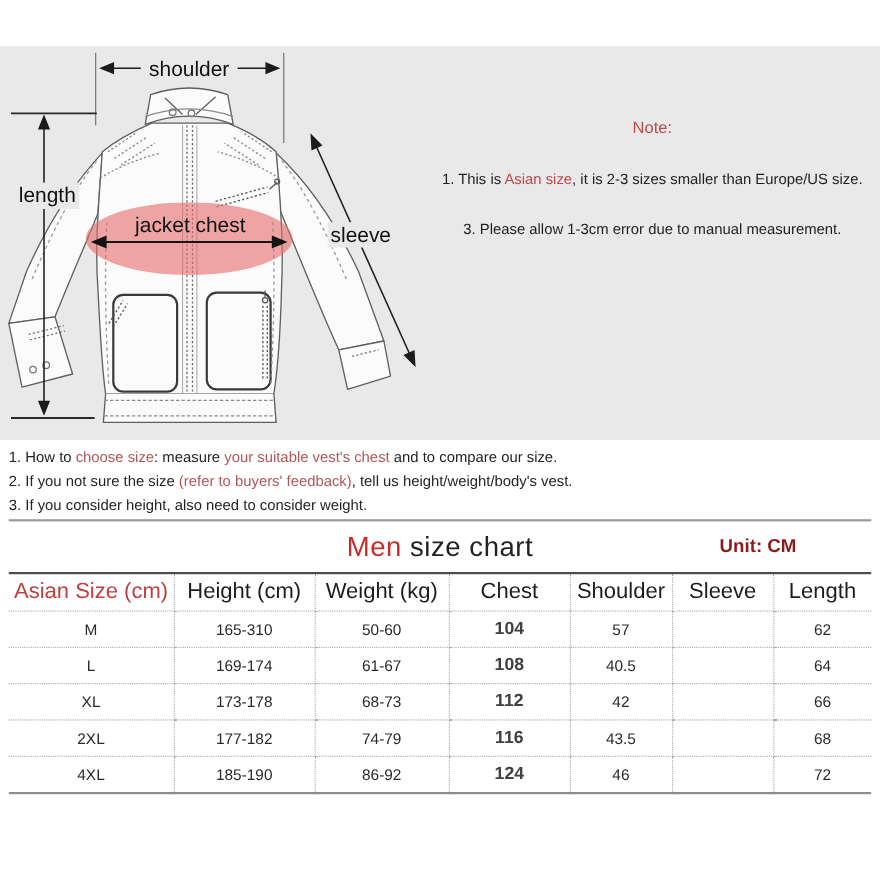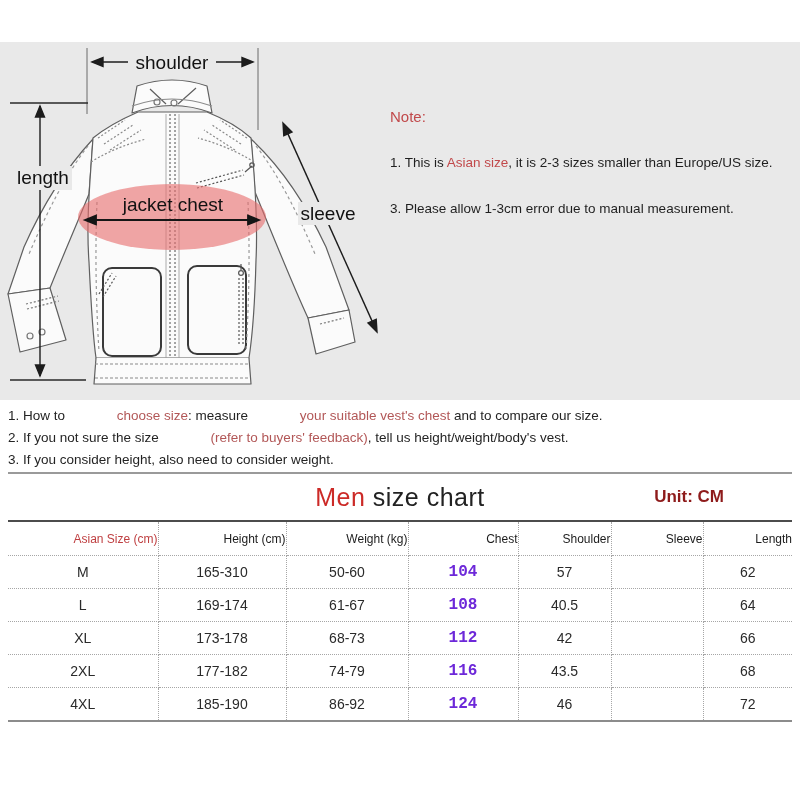--- a/index.html
+++ b/index.html
@@ -10,48 +10,48 @@
   }
   .abs{position:absolute;}
 
   
   #top-panel{left:0;top:42px;width:800px;height:358px;background:#e9e9e9;}
 
   
   #jacket-svg{left:0;top:42px;}
 
   
-  #note-block{left:390px;top:108px;width:406px;}
+  #note-block{left:390px;top:108px;width:406px;text-align:center;}
   #note-heading{color:#c1494b;font-size:15px;margin:0 0 26px 0;}
   .note-item{font-size:13.5px;line-height:24px;margin:0 0 22px 0;color:#1f1f1f;}
   .note-item .red{color:#c1494b;}
 
   
   #tips{left:8px;top:405px;width:784px;}
   .tip{font-size:13.5px;line-height:22px;margin:0;color:#242424;}
-  .tip .red{color:#b25757;margin-left:48px;}
+  .tip .red{color:#b25757;}
 
   
   #table-wrap{left:8px;top:472px;width:784px;}
   #title-row{position:relative;height:46px;border-top:2px solid #9a9a9a;
              border-bottom:2px solid #4c4c4c;text-align:center;}
   #table-title{font-size:25px;line-height:46px;letter-spacing:.5px;}
   #title-red{color:#cc2a27;}
   #unit-label{position:absolute;right:68px;top:0;line-height:46px;
               font-size:17px;font-weight:bold;color:#8e1b1b;}
   table{border-collapse:collapse;table-layout:fixed;width:784px;
         border-bottom:2px solid #8c8c8c;}
   th,td{text-align:center;padding:0;font-weight:normal;
         border-right:1px dotted #a6a6a6;border-bottom:1px dotted #a6a6a6;}
   th:last-child,td:last-child{border-right:none;}
   tbody tr:last-child td{border-bottom:none;}
-  th{height:33px;font-size:12px;color:#1c1c1c;text-align:right;}
+  th{height:33px;font-size:20px;color:#1c1c1c;}
   td{height:32px;font-size:14px;color:#2a2a2a;}
   th.red-header{color:#bf3f41;}
-  td.chest-col{font-weight:bold;font-size:16px;color:#6d28d9;font-family:Liberation Mono, monospace;}
+  td.chest-col{font-weight:bold;font-size:16px;color:#404040;}
 </style>
 </head>
 <body>
 
 <div id="top-panel" class="abs"></div>
 
 <svg id="jacket-svg" class="abs" width="390" height="358" viewBox="0 0 390 358">
 
   <g stroke="#5f5f5f" stroke-width="1.2" fill="#fbfbfb" stroke-linejoin="round">
 

